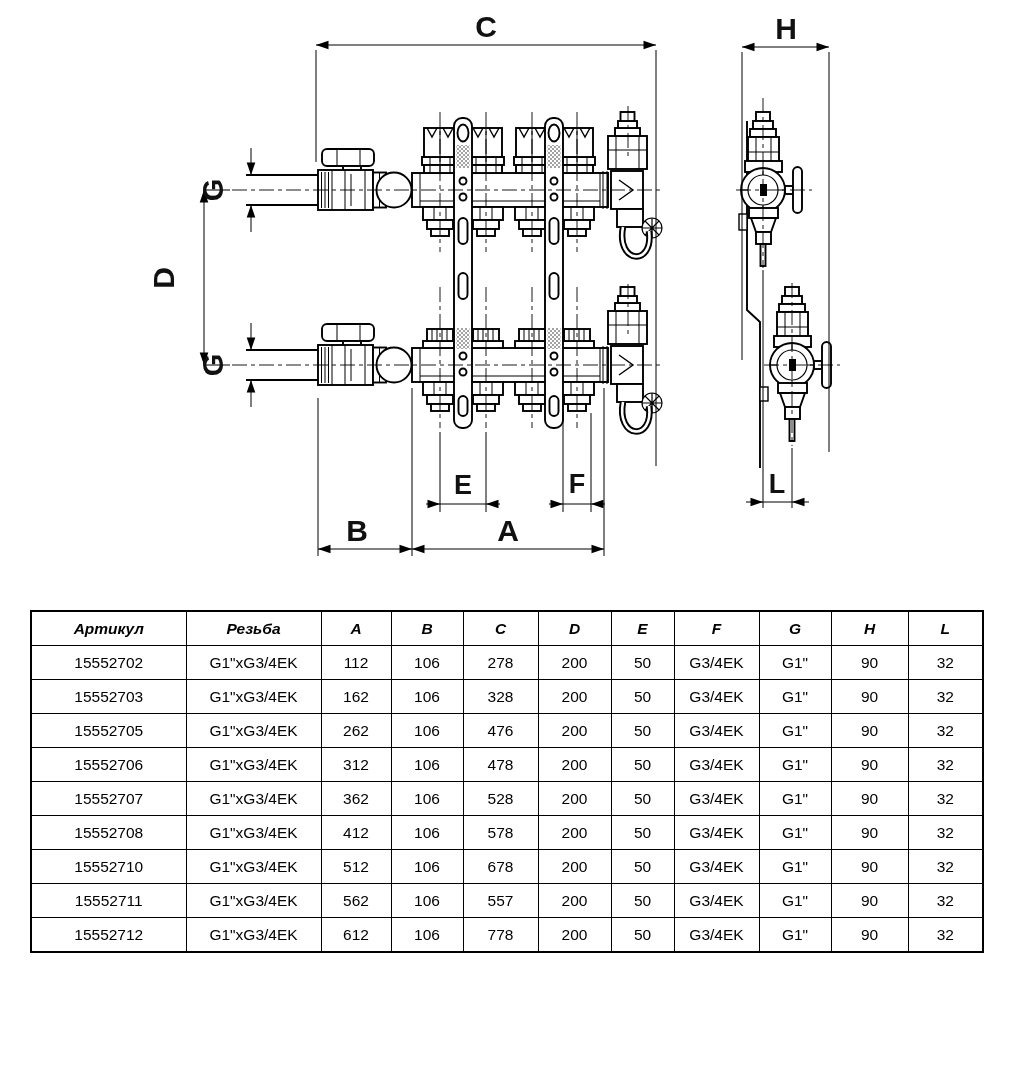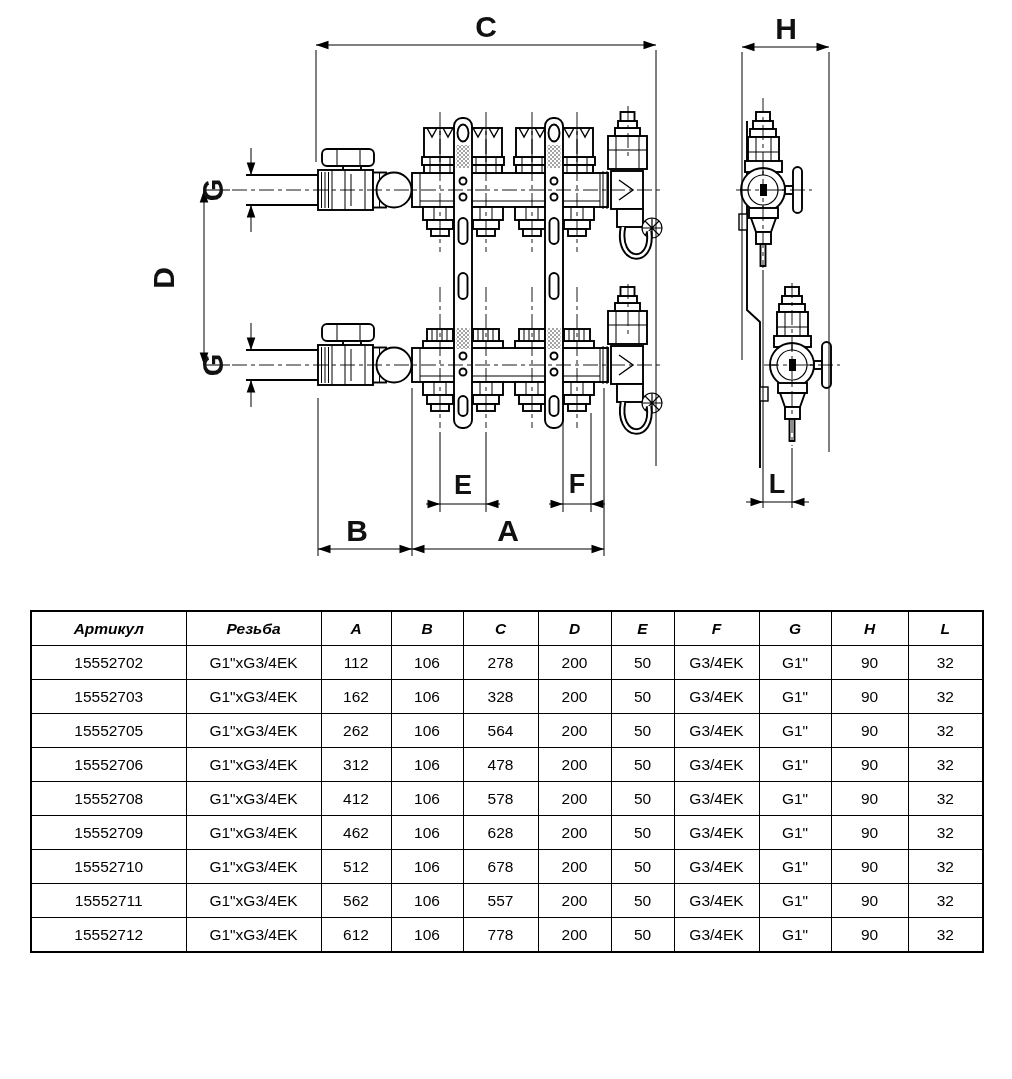--- a/index.html
+++ b/index.html
@@ -326,21 +326,21 @@
           <td>G3/4EK</td>
           <td>G1"</td>
           <td>90</td>
           <td>32</td>
         </tr>
         <tr>
           <td>15552705</td>
           <td>G1"xG3/4EK</td>
           <td>262</td>
           <td>106</td>
-          <td>564</td>
+          <td>476</td>
           <td>200</td>
           <td>50</td>
           <td>G3/4EK</td>
           <td>G1"</td>
           <td>90</td>
           <td>32</td>
         </tr>
         <tr>
           <td>15552706</td>
           <td>G1"xG3/4EK</td>
@@ -348,38 +348,38 @@
           <td>106</td>
           <td>478</td>
           <td>200</td>
           <td>50</td>
           <td>G3/4EK</td>
           <td>G1"</td>
           <td>90</td>
           <td>32</td>
         </tr>
         <tr>
+          <td>15552707</td>
+          <td>G1"xG3/4EK</td>
+          <td>362</td>
+          <td>106</td>
+          <td>528</td>
+          <td>200</td>
+          <td>50</td>
+          <td>G3/4EK</td>
+          <td>G1"</td>
+          <td>90</td>
+          <td>32</td>
+        </tr>
+        <tr>
           <td>15552708</td>
           <td>G1"xG3/4EK</td>
           <td>412</td>
           <td>106</td>
           <td>578</td>
-          <td>200</td>
-          <td>50</td>
-          <td>G3/4EK</td>
-          <td>G1"</td>
-          <td>90</td>
-          <td>32</td>
-        </tr>
-        <tr>
-          <td>15552709</td>
-          <td>G1"xG3/4EK</td>
-          <td>462</td>
-          <td>106</td>
-          <td>628</td>
           <td>200</td>
           <td>50</td>
           <td>G3/4EK</td>
           <td>G1"</td>
           <td>90</td>
           <td>32</td>
         </tr>
         <tr>
           <td>15552710</td>
           <td>G1"xG3/4EK</td>

